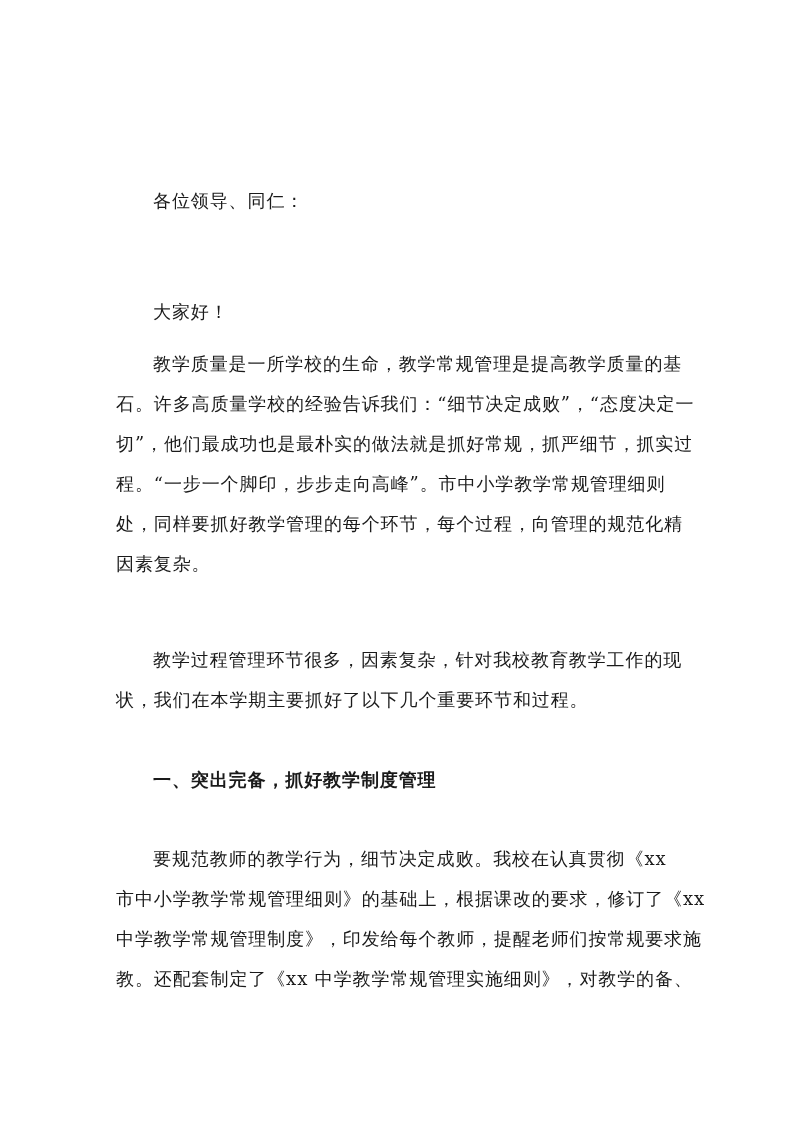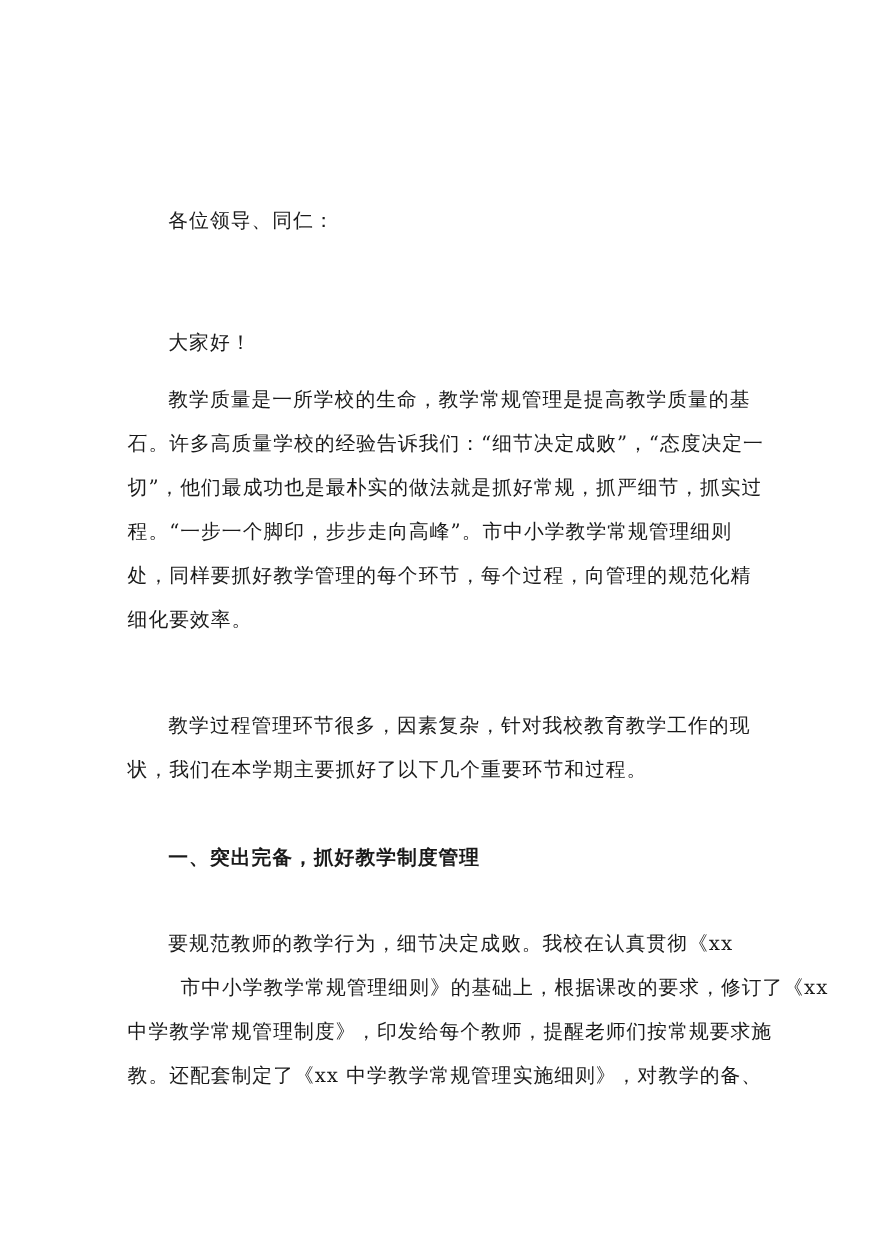--- a/index.html
+++ b/index.html
@@ -38,29 +38,29 @@
 <div class="page">
   <div class="line indent" style="top:191px;">各位领导、同仁：</div>
   <div class="line indent" style="top:264px;margin-top:38px;">大家好！</div>
 
   <div>
     <div class="line indent" style="top:354px;">教学质量是一所学校的生命，教学常规管理是提高教学质量的基</div>
     <div class="line" style="top:394px;">石。许多高质量学校的经验告诉我们：“细节决定成败”，“态度决定一</div>
     <div class="line" style="top:434px;">切”，他们最成功也是最朴实的做法就是抓好常规，抓严细节，抓实过</div>
     <div class="line" style="top:474px;">程。“一步一个脚印，步步走向高峰”。市中小学教学常规管理细则</div>
     <div class="line" style="top:514px;">处，同样要抓好教学管理的每个环节，每个过程，向管理的规范化精</div>
-    <div class="line" style="top:554px;">细化要效率。</div>
+    <div class="line" style="top:554px;">因素复杂。</div>
   </div>
 
   <div>
     <div class="line indent" style="top:650px;">教学过程管理环节很多，因素复杂，针对我校教育教学工作的现</div>
     <div class="line" style="top:690px;">状，我们在本学期主要抓好了以下几个重要环节和过程。</div>
   </div>
 
   <div class="line indent" style="top:770px;font-weight:bold;">一、突出完备，抓好教学制度管理</div>
 
   <div>
     <div class="line indent" style="top:849px;">要规范教师的教学行为，细节决定成败。我校在认真贯彻《xx</div>
-    <div class="line" style="top:889px;margin-left:48px;">市中小学教学常规管理细则》的基础上，根据课改的要求，修订了《xx</div>
+    <div class="line" style="top:889px;">市中小学教学常规管理细则》的基础上，根据课改的要求，修订了《xx</div>
     <div class="line" style="top:929px;">中学教学常规管理制度》，印发给每个教师，提醒老师们按常规要求施</div>
     <div class="line" style="top:969px;">教。还配套制定了《xx 中学教学常规管理实施细则》，对教学的备、</div>
   </div>
 </div>
 
 </body></html>

